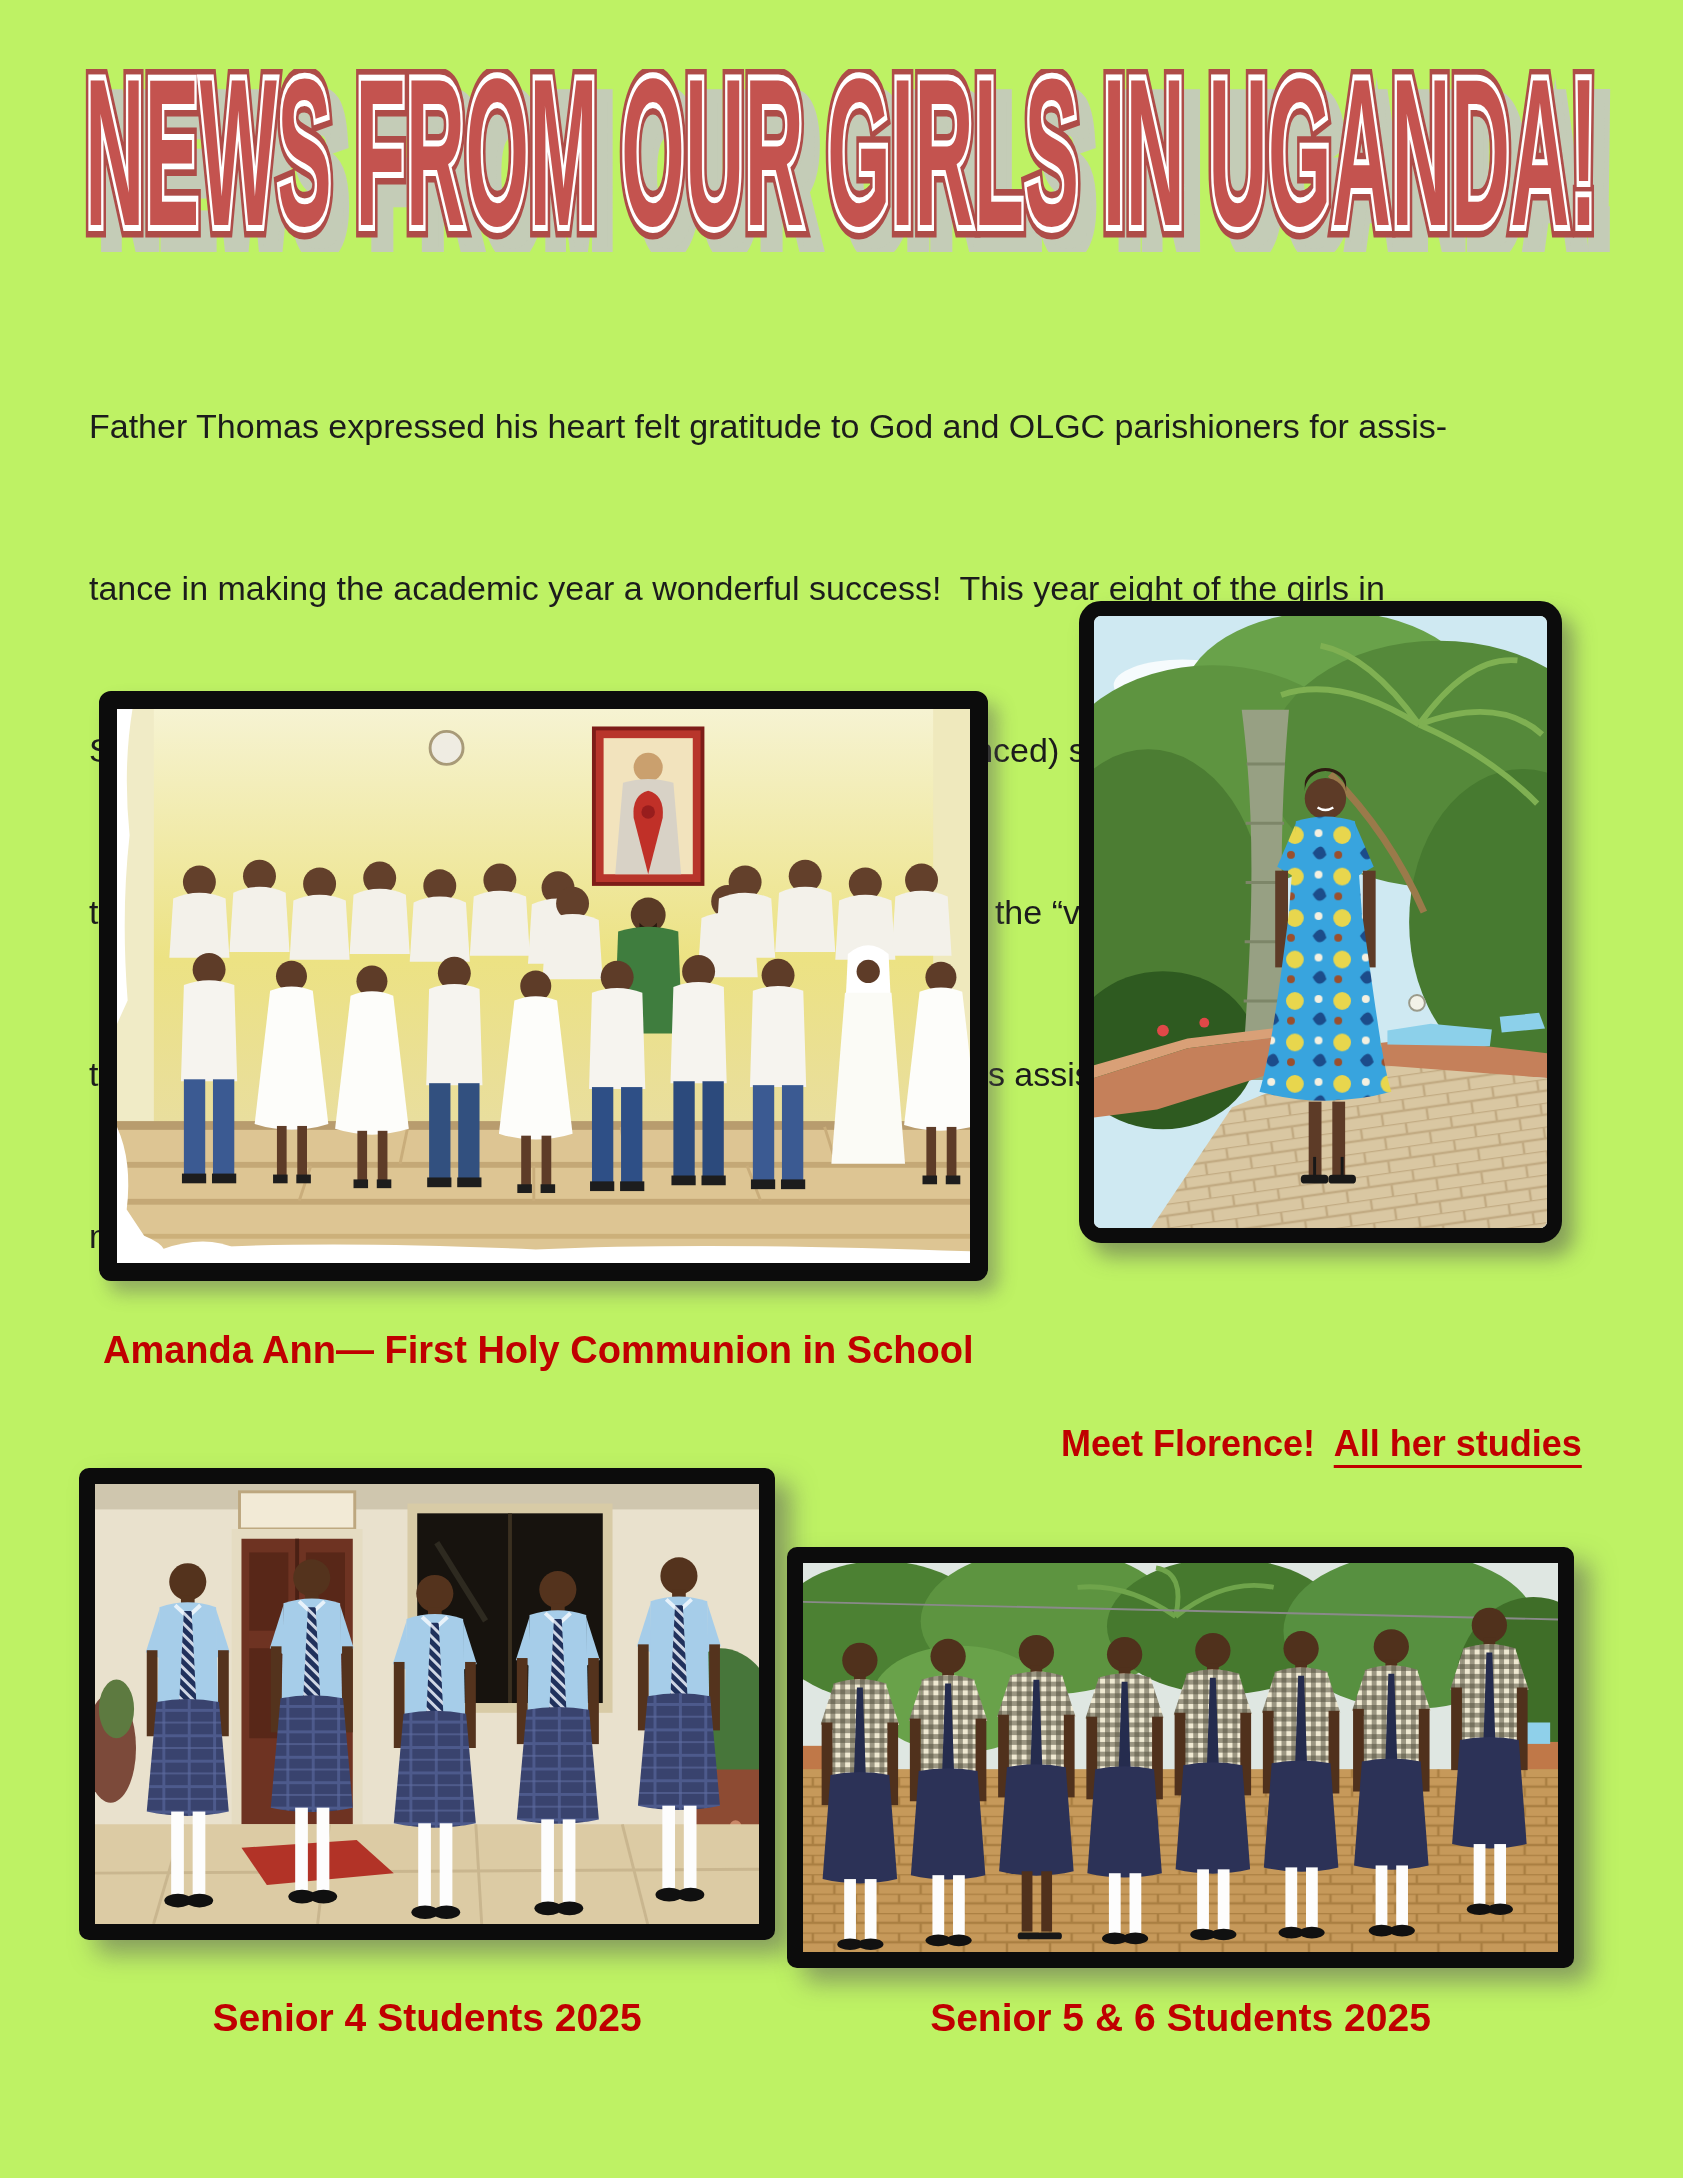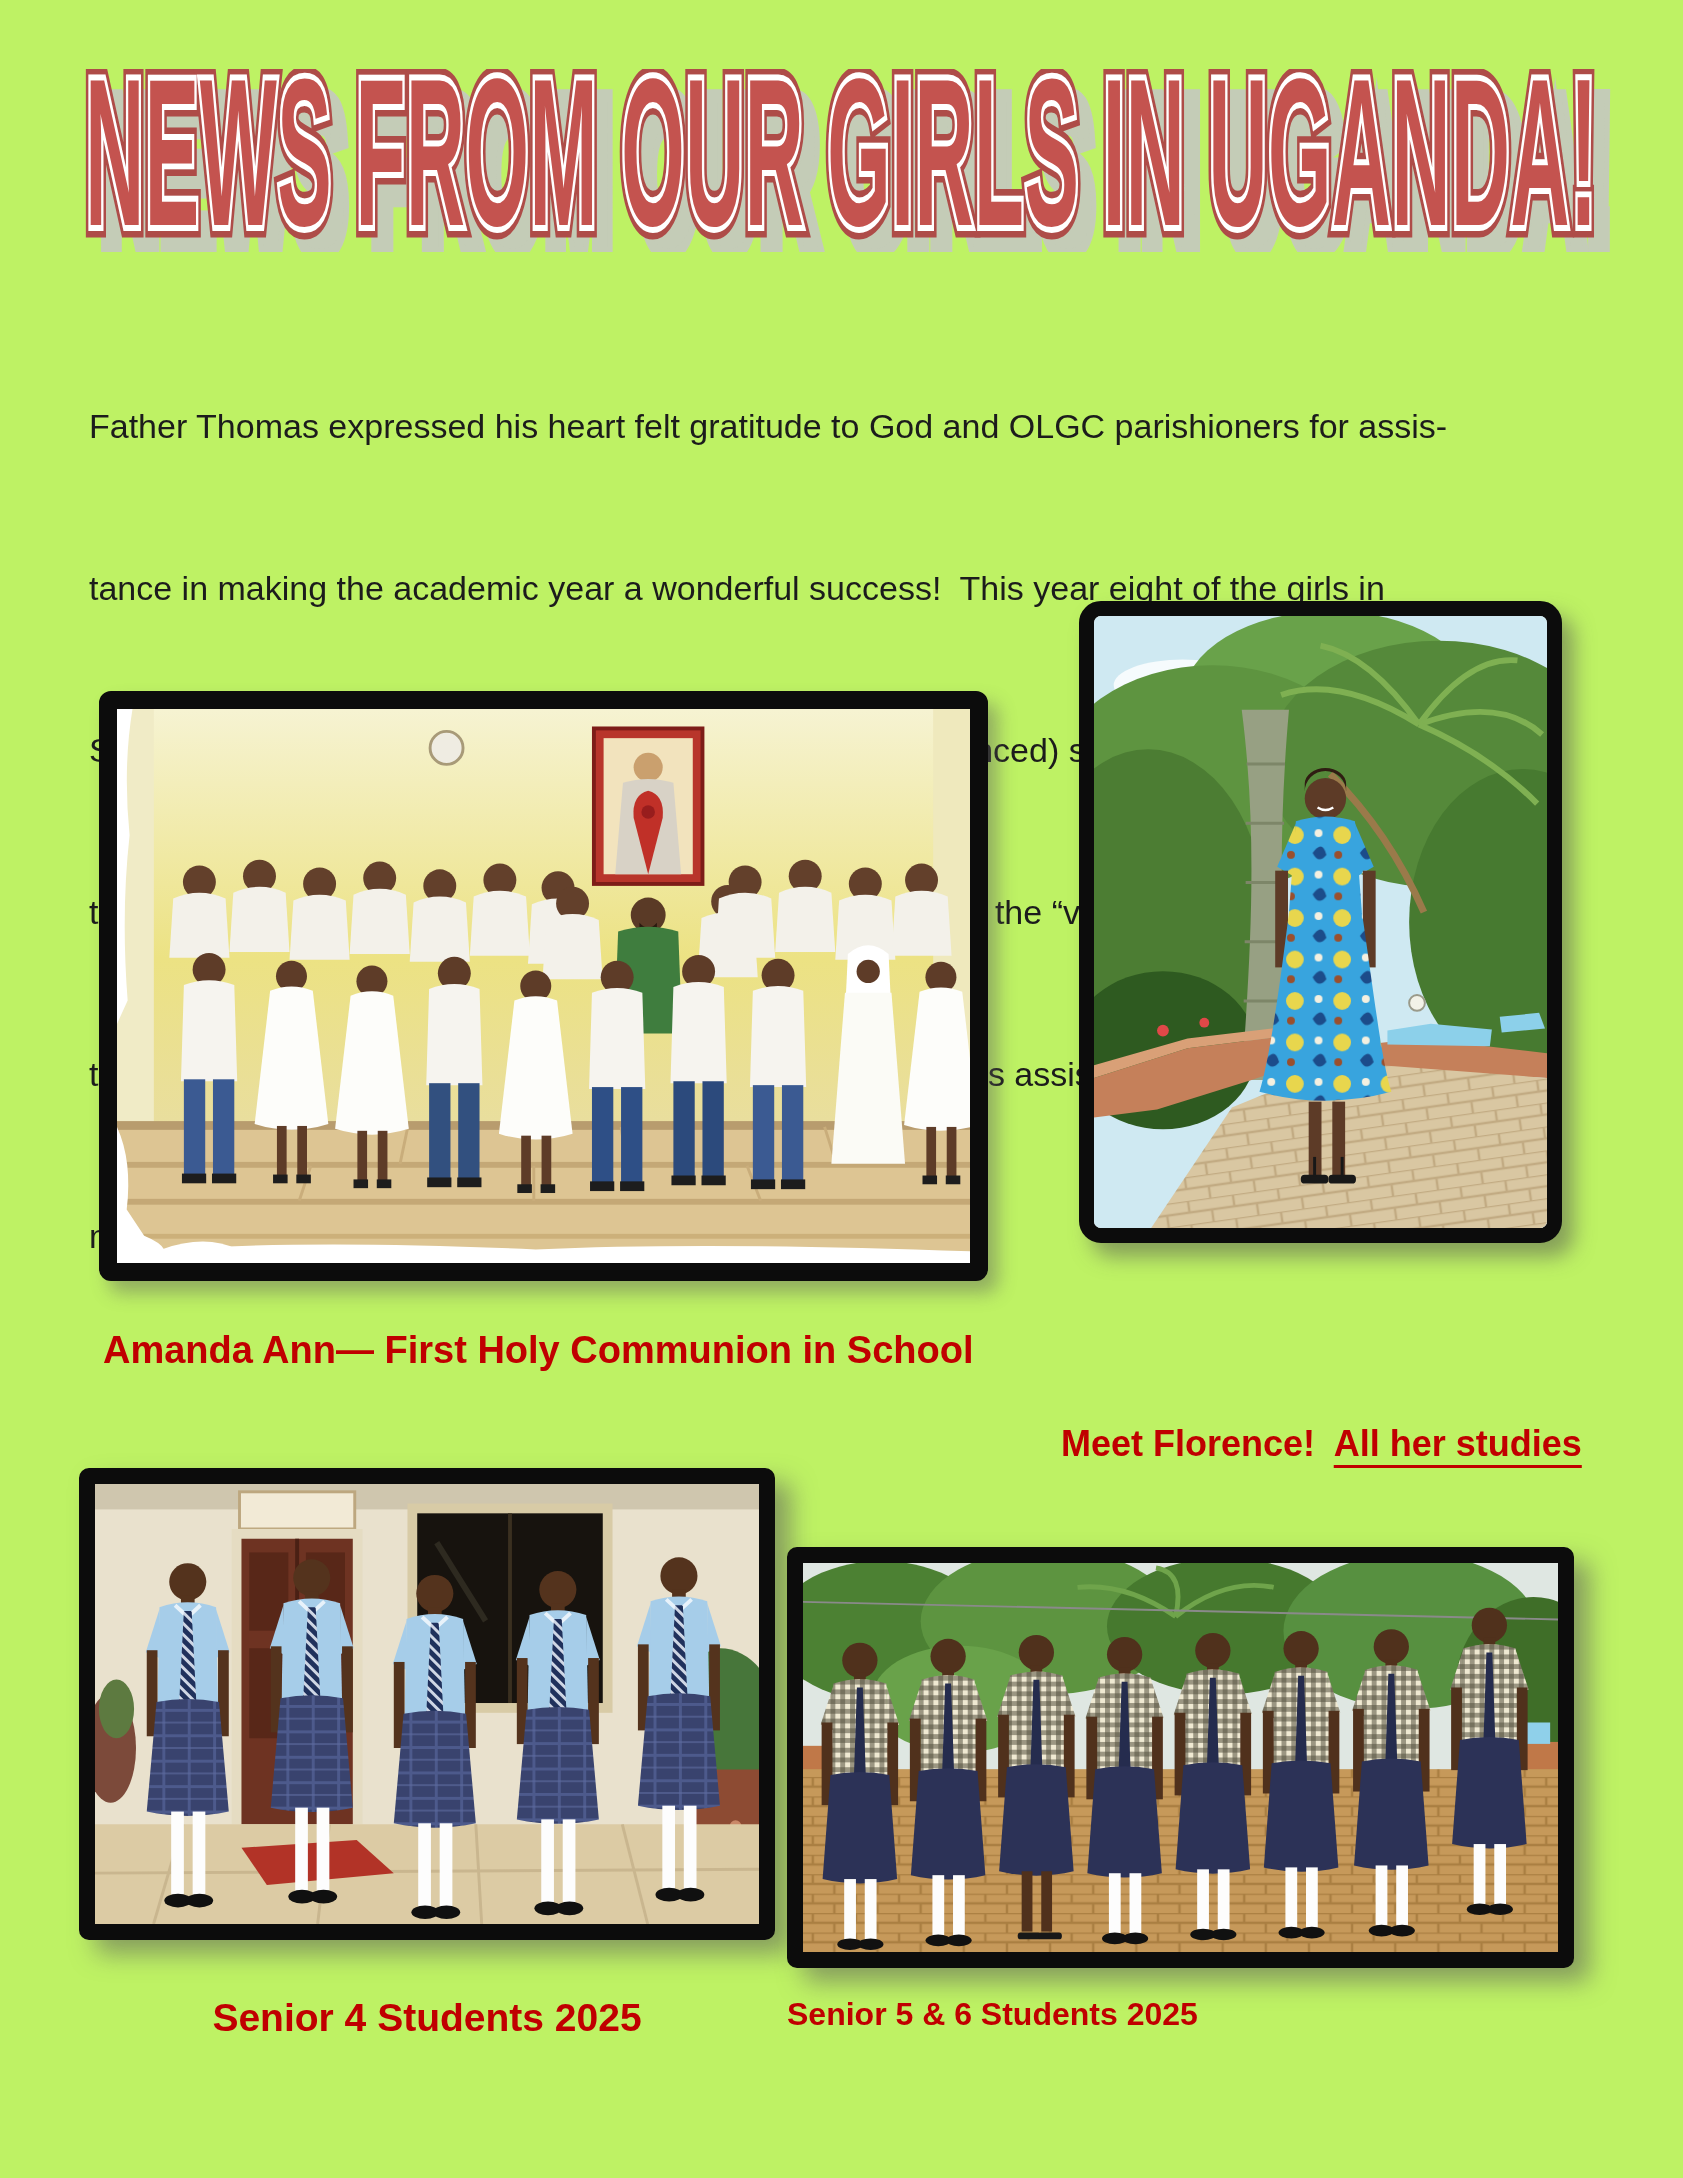--- a/index.html
+++ b/index.html
@@ -31,21 +31,21 @@
   .senior56{left:787px;top:1547px;width:787px;height:421px;border-radius:10px;
             box-shadow:16px 14px 24px rgba(90,90,90,.55)}
 
   
   .caption{position:absolute;color:var(--caption-red,#c00000);font-weight:bold;white-space:pre}
   .communion-caption{left:103px;top:1329px;font-size:38px}
   .fl-caption{position:absolute;left:1061px;top:1284px;width:614px;color:var(--caption-red,#c00000);
               font-weight:bold;font-size:36px;line-height:64px;white-space:pre}
   .fl-caption .ul{text-decoration:underline;text-decoration-thickness:3px;text-underline-offset:9px}
   .senior4-caption{left:79px;top:1996px;width:696px;text-align:center;font-size:39px}
-  .senior56-caption{left:787px;top:1996px;width:787px;font-size:32px}
+  .senior56-caption{left:787px;top:1996px;width:787px;text-align:center;font-size:39px}
 </style>
 </head>
 <body>
 
 <div class="page">
 
   <svg class="title-svg" viewBox="0 0 1700 185">
     <g transform="translate(858,166) scale(0.55,1.42)">
       <text class="t-shadow" x="14" y="10" text-anchor="middle" paint-order="stroke" vector-effect="non-scaling-stroke">NEWS FROM OUR GIRLS IN UGANDA!</text>
     </g>

